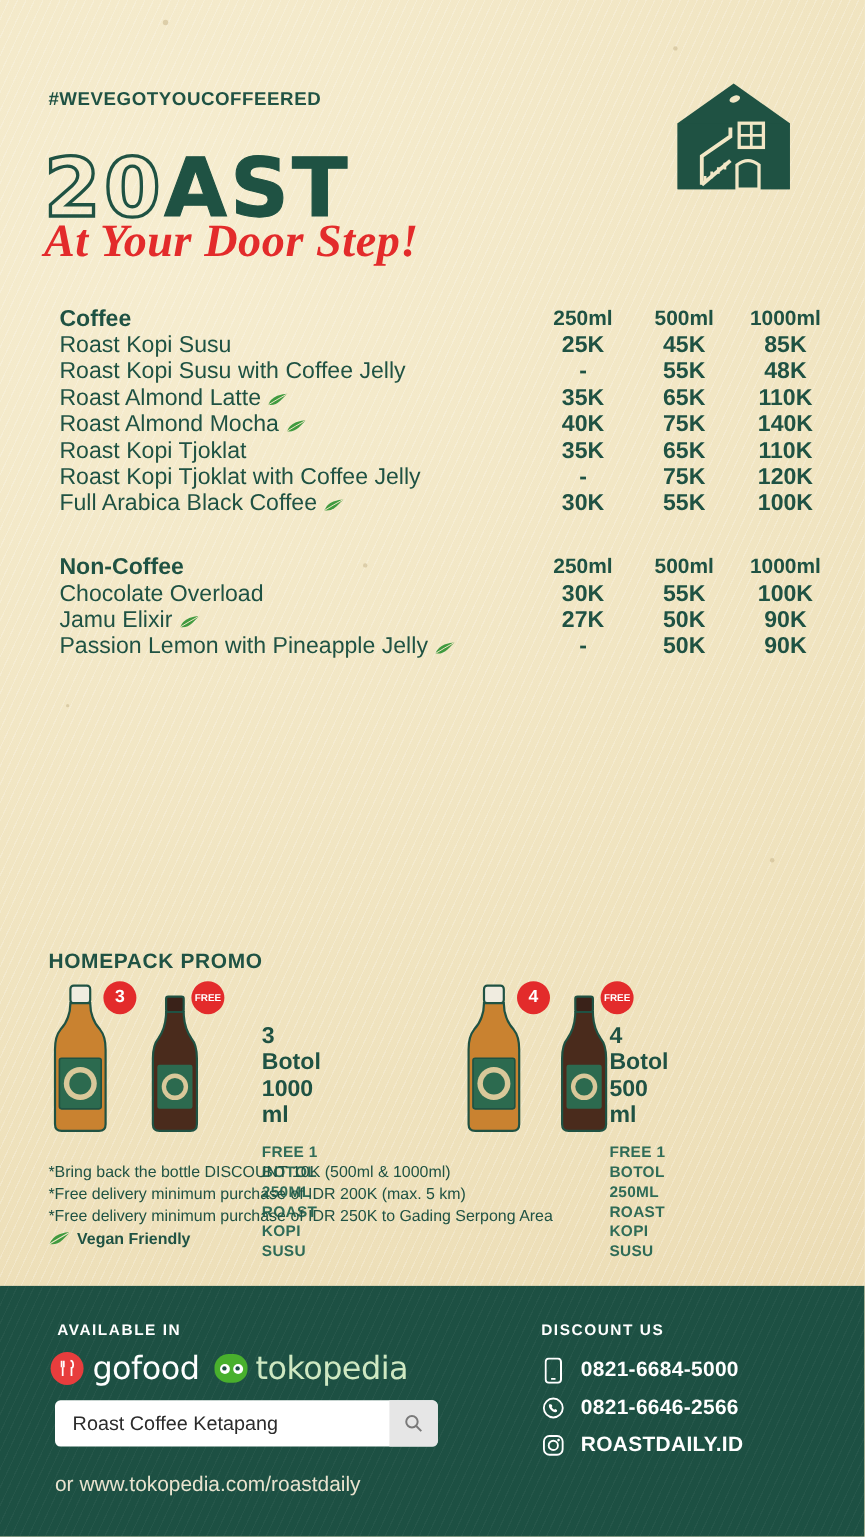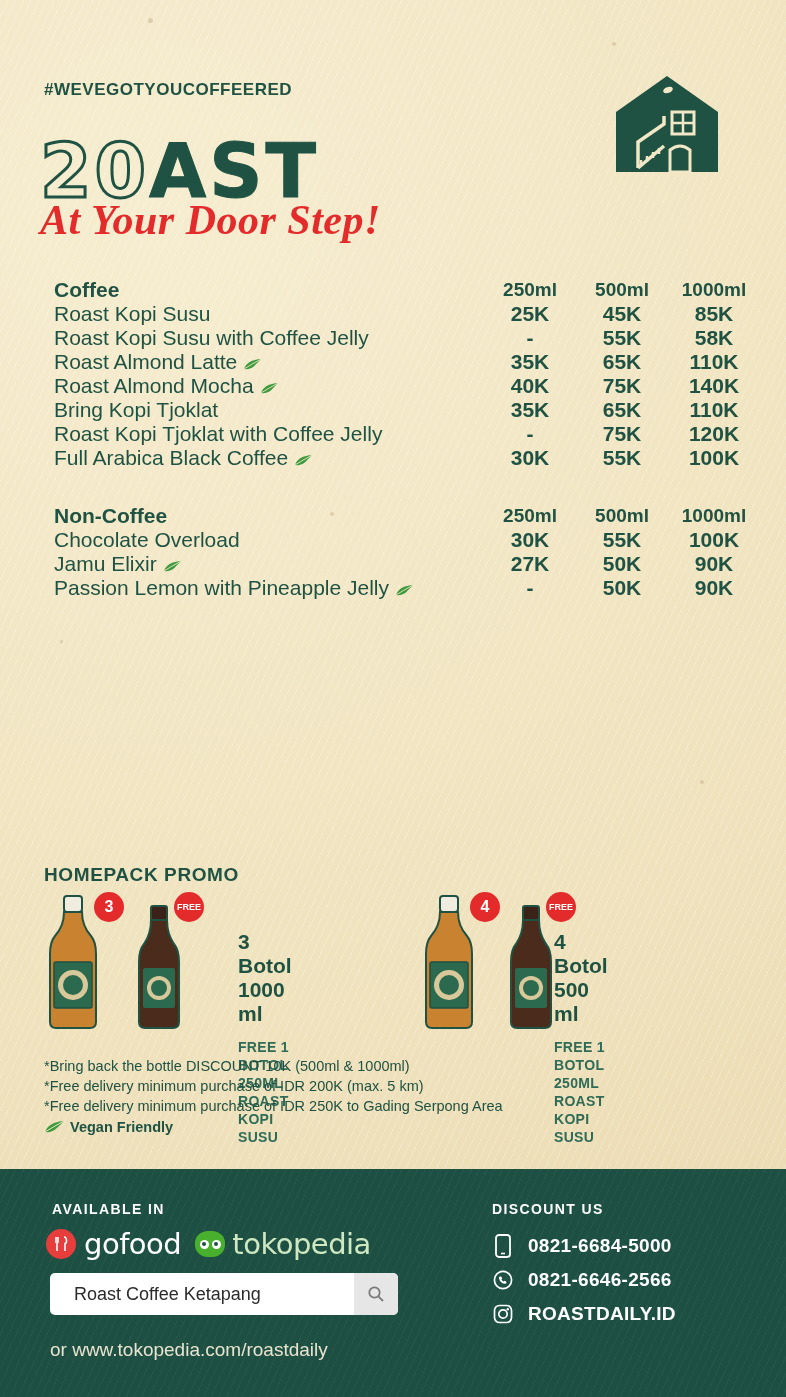--- a/index.html
+++ b/index.html
@@ -111,21 +111,21 @@
   .tp-eye i { width:4px; height:4px; border-radius:50%; background:#1d5043; display:block; }
   .tp-text { font-size: 29px; color: #cfe8c2; letter-spacing: -.5px; font-family:"DejaVu Sans", sans-serif; }
 
   .search-box {
     position: absolute; left: 50px; top: 104px;
     width: 348px; height: 42px; background: #fff; border-radius: 5px;
     display: flex; align-items: center;
   }
   .search-box input {
     border: none; outline: none; background: transparent;
-    font-size: 18px; color: #2b2b2b; padding-left: 24px; width: 300px;
+    font-size: 18px; color: #2b2b2b; padding-left: 16px; width: 300px;
     font-family: "Liberation Sans", sans-serif;
   }
   .search-btn {
     width: 44px; height: 42px; background: #e6e6e6; border-radius: 0 5px 5px 0;
     display: flex; align-items: center; justify-content: center; margin-left: auto;
   }
   .tokped-url { position: absolute; left: 50px; top: 170px; font-size: 19px; color: #e9e3cf; }
 
   .contact { position: absolute; left: 492px; top: 32px; }
   .clist { position: absolute; left: 492px; top: 60px; }
@@ -177,42 +177,42 @@
           <tr class="row">
             <td class="item-name">Roast Kopi Susu</td>
             <td class="price">25K</td>
             <td class="price">45K</td>
             <td class="price">85K</td>
           </tr>
           <tr class="row">
             <td class="item-name">Roast Kopi Susu with Coffee Jelly</td>
             <td class="price">-</td>
             <td class="price">55K</td>
-            <td class="price">58K</td>
+            <td class="price">48K</td>
           </tr>
           <tr class="row">
             <td class="item-name">Roast Almond Latte<span class="leaf"><svg width="20" height="13" viewBox="0 0 22 14">
                   <path d="M1 12 Q8 13 13 8 Q18 3 20 1 Q16 1 10 3 Q3 6 1 12 Z" fill="#3f9a3f"></path>
                   <path d="M1 12 Q9 7 20 1" stroke="#f2e7c6" stroke-width="1" fill="none"></path>
                 </svg></span></td>
             <td class="price">35K</td>
             <td class="price">65K</td>
             <td class="price">110K</td>
           </tr>
           <tr class="row">
             <td class="item-name">Roast Almond Mocha<span class="leaf"><svg width="20" height="13" viewBox="0 0 22 14">
                   <path d="M1 12 Q8 13 13 8 Q18 3 20 1 Q16 1 10 3 Q3 6 1 12 Z" fill="#3f9a3f"></path>
                   <path d="M1 12 Q9 7 20 1" stroke="#f2e7c6" stroke-width="1" fill="none"></path>
                 </svg></span></td>
             <td class="price">40K</td>
             <td class="price">75K</td>
             <td class="price">140K</td>
           </tr>
           <tr class="row">
-            <td class="item-name">Bring Kopi Tjoklat</td>
+            <td class="item-name">Roast Kopi Tjoklat</td>
             <td class="price">35K</td>
             <td class="price">65K</td>
             <td class="price">110K</td>
           </tr>
           <tr class="row">
             <td class="item-name">Roast Kopi Tjoklat with Coffee Jelly</td>
             <td class="price">-</td>
             <td class="price">75K</td>
             <td class="price">120K</td>
           </tr>

